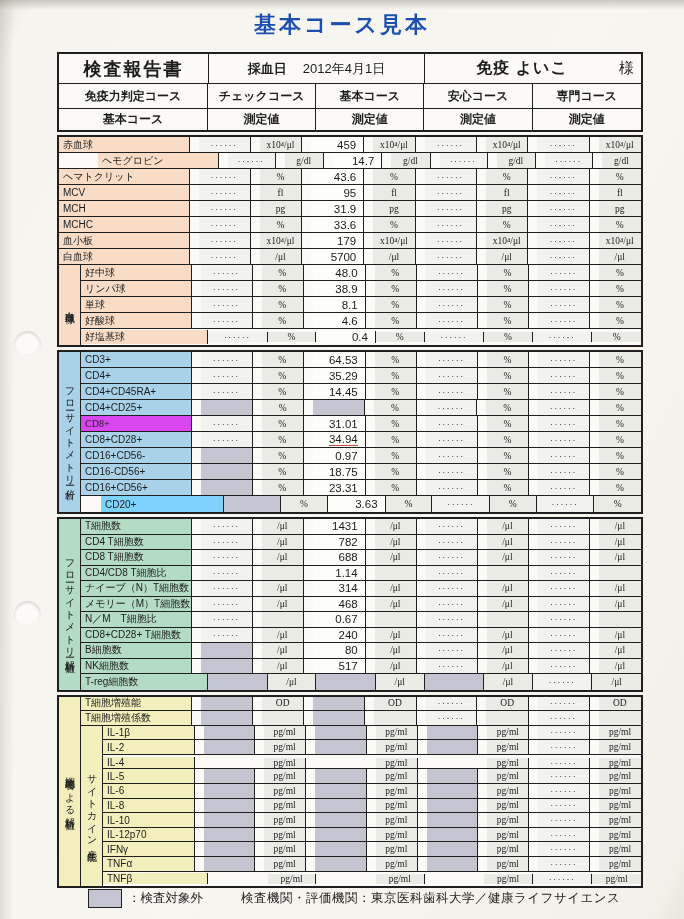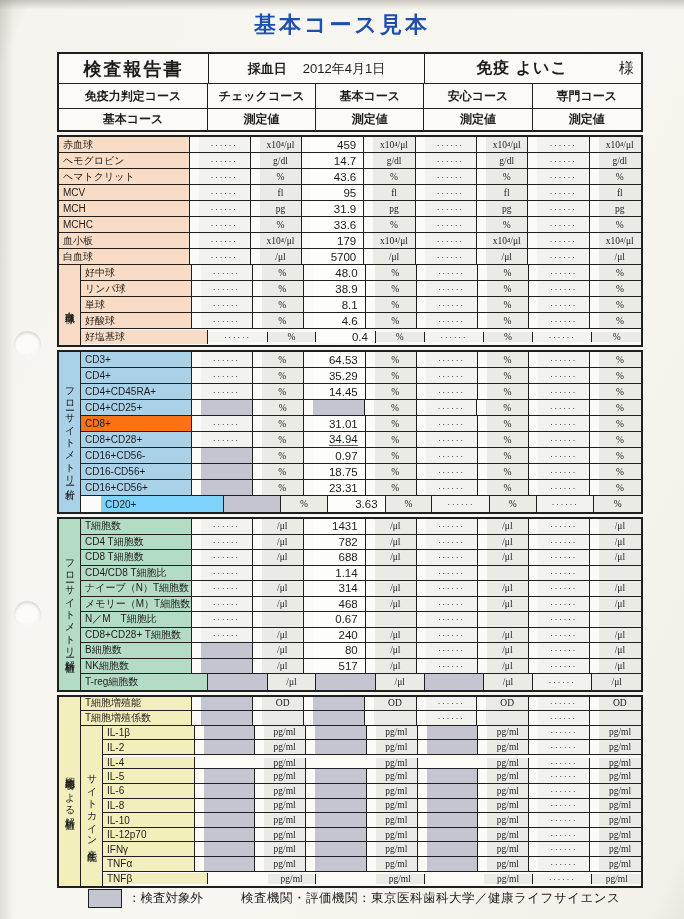--- a/index.html
+++ b/index.html
@@ -122,21 +122,21 @@
           <div class="cell unit">x10⁴/μl</div>
           <div class="cell val">
             <div class="dots">······</div>
           </div>
           <div class="cell unit">x10⁴/μl</div>
           <div class="cell val">
             <div class="dots">······</div>
           </div>
           <div class="cell unit">x10⁴/μl</div>
         </div>
-        <div class="row" style="height: 16px;">
+        <div class="row" style="height: 16px; padding-left: 39px;">
           <div class="cell ilabel" style="width: 150px; background: rgb(248, 220, 198);">ヘモグロビン</div>
           <div class="cell val">
             <div class="dots">······</div>
           </div>
           <div class="cell unit">g/dl</div>
           <div class="cell val num">
             <div class="numtext">14.7</div>
           </div>
           <div class="cell unit">g/dl</div>
           <div class="cell val">
@@ -432,21 +432,21 @@
             <div class="cell val">
               <div class="dots">······</div>
             </div>
             <div class="cell unit">%</div>
             <div class="cell val">
               <div class="dots">······</div>
             </div>
             <div class="cell unit">%</div>
           </div>
           <div class="row" style="height: 16px;">
-            <div class="cell ilabel" style="width: 128px; background: #f97316;">CD8+</div>
+            <div class="cell ilabel" style="width: 128px; background: #d946ef; font-family: Liberation Serif, serif;">CD8+</div>
             <div class="cell val">
               <div class="dots">······</div>
             </div>
             <div class="cell unit">%</div>
             <div class="cell val num">
               <div class="numtext">31.01</div>
             </div>
             <div class="cell unit">%</div>
             <div class="cell val">
               <div class="dots">······</div>

